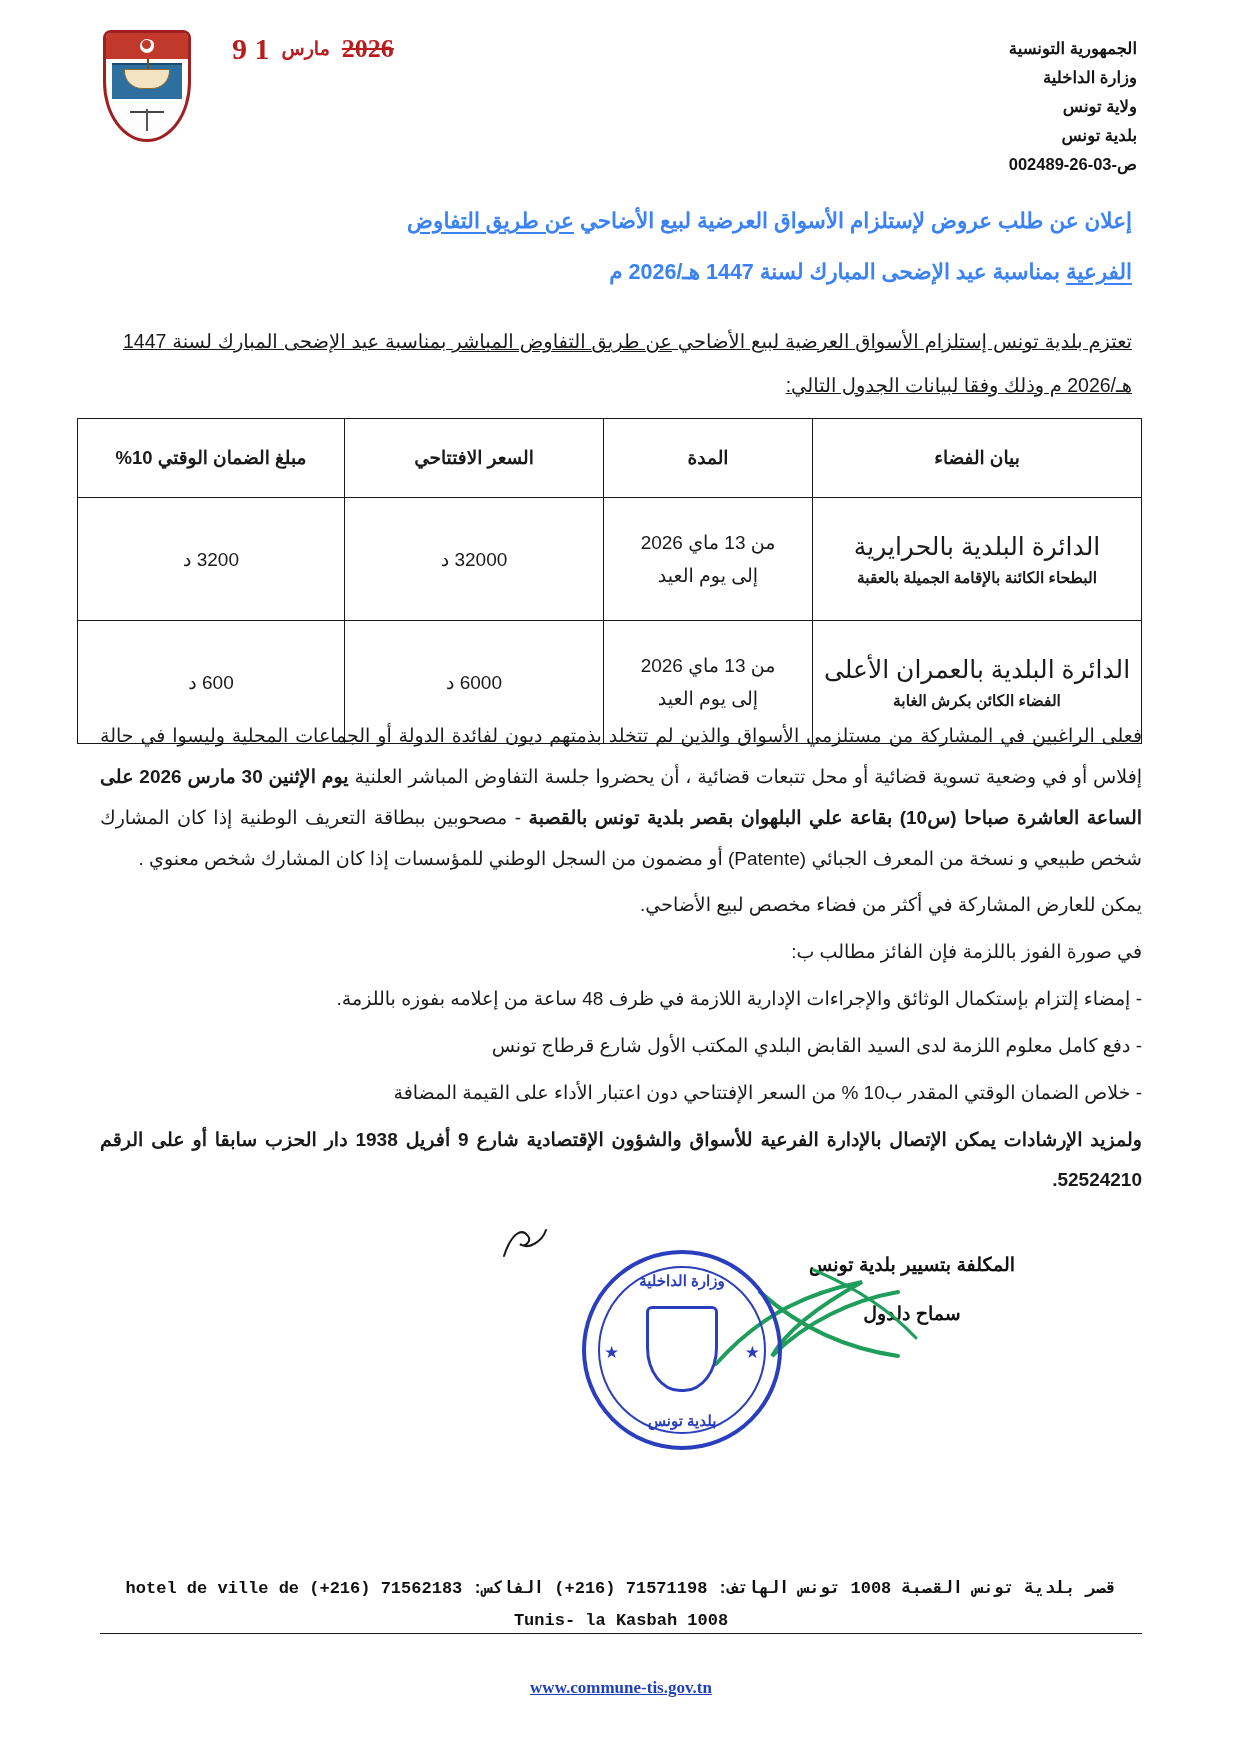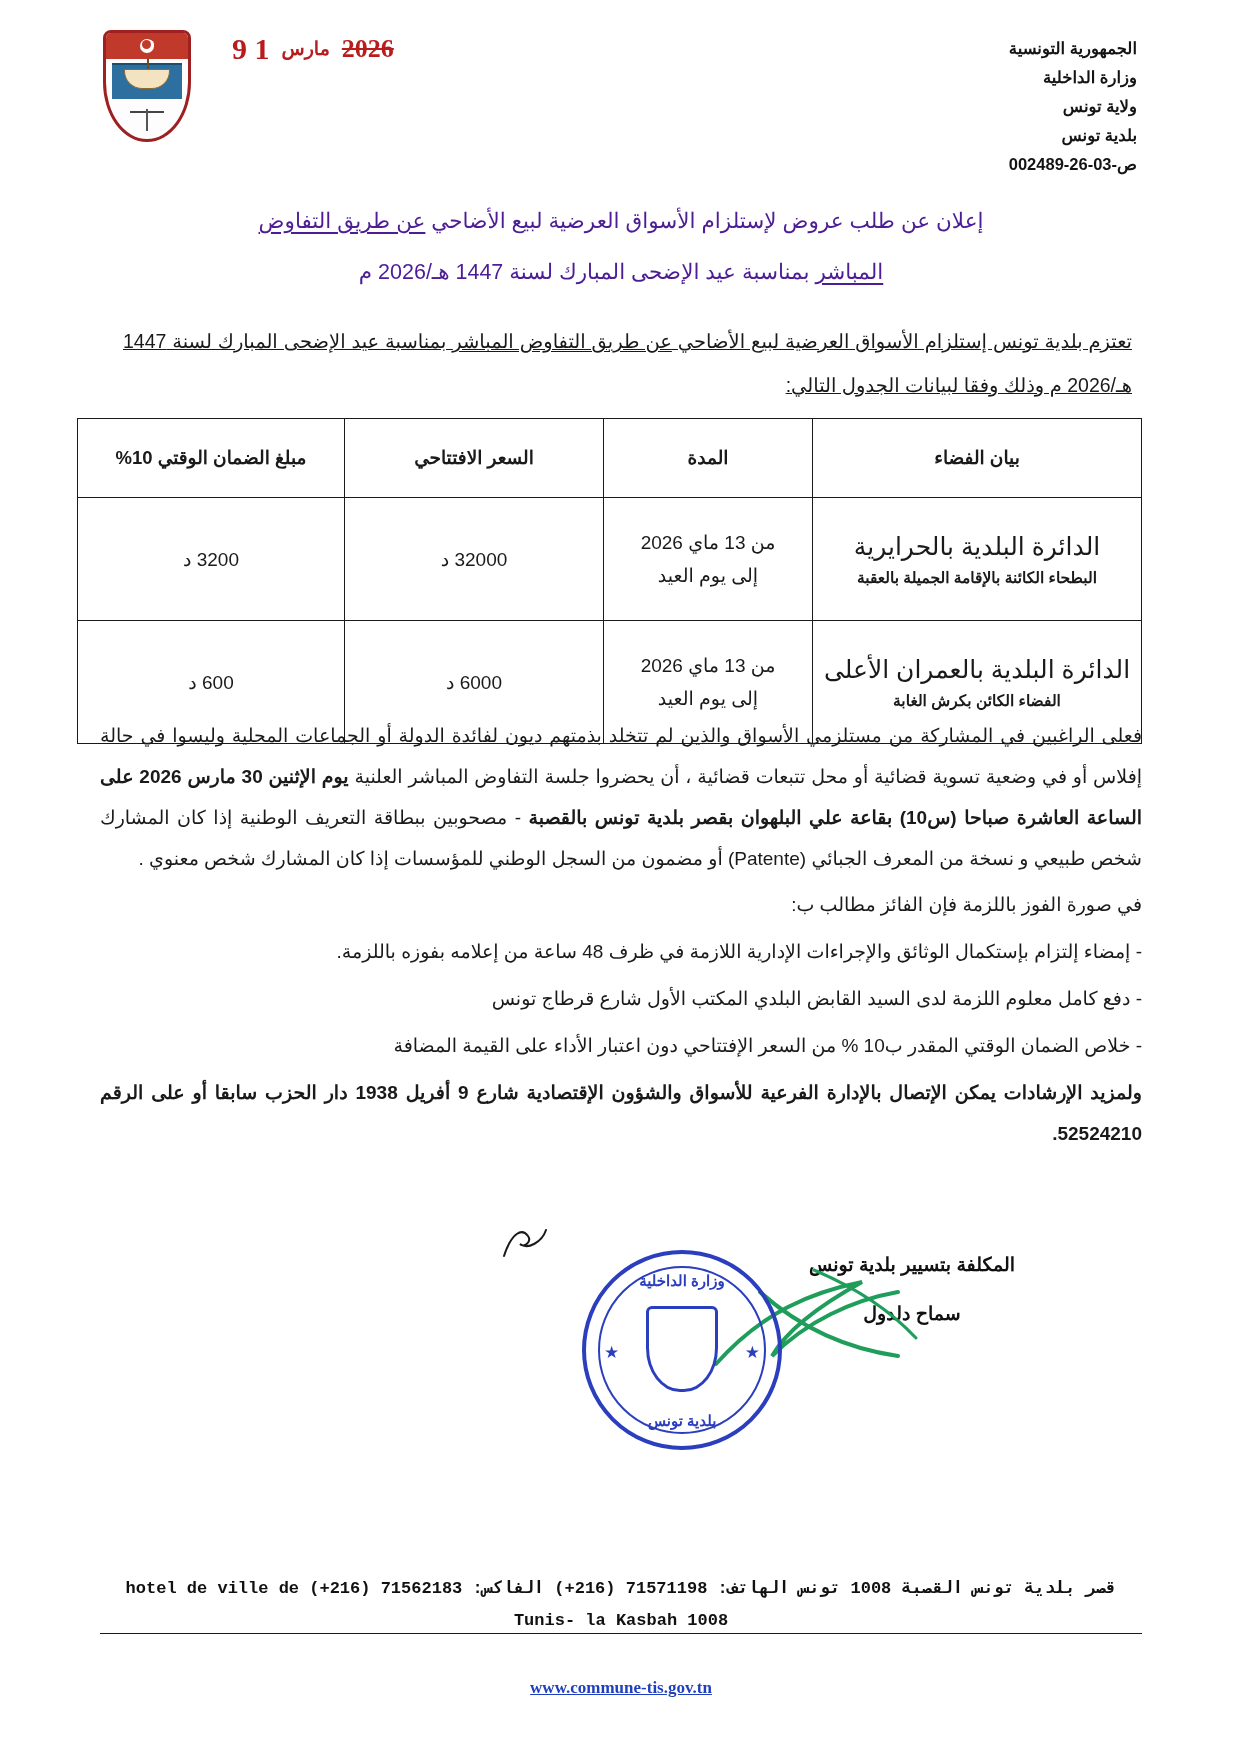--- a/index.html
+++ b/index.html
@@ -152,25 +152,25 @@
     text-decoration: line-through;
     text-decoration-thickness: 2px;
   }
 
   
   .title-wrap {
     position: absolute;
     top: 196px;
     right: 110px;
     left: 110px;
-    text-align: center;
+    text-align: right;
     font-size: 21.5px;
-    font-weight: normal;
+    font-weight: bold;
     line-height: 2.35;
-    color: #4c1d95;
+    color: #3b82f6;
   }
   .title-wrap .u { text-decoration: underline; text-underline-offset: 4px; }
 
   
   .intro {
     position: absolute;
     top: 320px;
     right: 110px;
     left: 123px;
     font-size: 19.5px;
@@ -374,21 +374,21 @@
       <div>بلدية تونس</div>
       <div class="ref-no">ص-03-26-002489</div>
     </div>
   </div>
 
   <div class="title-wrap">
     <div>
       <span>إعلان عن طلب عروض لإستلزام  الأسواق العرضية لبيع الأضاحي </span><span class="u">عن طريق التفاوض</span>
     </div>
     <div>
-      <span class="u">المباشر</span><span> بمناسبة  عيد الإضحى المبارك لسنة 1447 هـ/2026 م</span>
+      <span class="u">الفرعية</span><span> بمناسبة  عيد الإضحى المبارك لسنة 1447 هـ/2026 م</span>
     </div>
   </div>
 
   <div class="intro">
     <span>تعتزم بلدية تونس إستلزام  الأسواق العرضية لبيع الأضاحي </span><span class="u">عن طريق التفاوض المباشر</span><span> بمناسبة عيد الإضحى المبارك لسنة 1447 هـ/2026 م وذلك وفقا لبيانات الجدول التالي:</span>
   </div>
 
   <table class="offers">
     <thead>
       <tr>
@@ -423,20 +423,21 @@
         <td class="money">6000 د</td>
         <td class="money">600 د</td>
       </tr>
     </tbody>
   </table>
 
   <div class="body-text">
     <p class="p-justify">
       <span>فعلى الراغبين في المشاركة من مستلزمي الأسواق والذين لم تتخلد بذمتهم ديون لفائدة الدولة أو الجماعات المحلية وليسوا في حالة إفلاس أو في وضعية تسوية قضائية أو محل تتبعات قضائية ، أن يحضروا جلسة التفاوض المباشر العلنية </span><span class="b">يوم الإثنين 30 مارس 2026 على الساعة العاشرة صباحا (س10) بقاعة علي البلهوان بقصر بلدية تونس بالقصبة</span><span> - مصحوبين ببطاقة التعريف الوطنية إذا كان المشارك شخص طبيعي و نسخة من المعرف الجبائي (Patente) أو مضمون من السجل الوطني للمؤسسات إذا كان المشارك شخص معنوي .</span>
     </p>
+    <p>يمكن للعارض المشاركة في أكثر من فضاء مخصص لبيع الأضاحي.</p>
     <p>في صورة الفوز باللزمة فإن  الفائز مطالب ب:</p>
     <p class="indent-list">- إمضاء إلتزام بإستكمال الوثائق والإجراءات الإدارية اللازمة في ظرف 48 ساعة من إعلامه بفوزه باللزمة.</p>
     <p class="indent-list">- دفع كامل معلوم اللزمة لدى السيد القابض البلدي المكتب الأول شارع قرطاج تونس</p>
     <p class="indent-list">- خلاص الضمان الوقتي المقدر ب10 % من السعر الإفتتاحي دون اعتبار الأداء على القيمة المضافة</p>
     <p class="b p-justify">ولمزيد الإرشادات يمكن الإتصال بالإدارة الفرعية للأسواق والشؤون الإقتصادية شارع 9 أفريل 1938 دار الحزب سابقا أو على الرقم 52524210.</p>
   </div>
 
   <svg class="pen-mark" viewBox="0 0 54 40">
     <path d="M6 34 C14 10, 24 6, 30 14 C34 20, 26 26, 22 22 C30 28, 44 20, 48 8" fill="none" stroke="#1a1a1a" stroke-width="2" stroke-linecap="round"></path>
   </svg>

